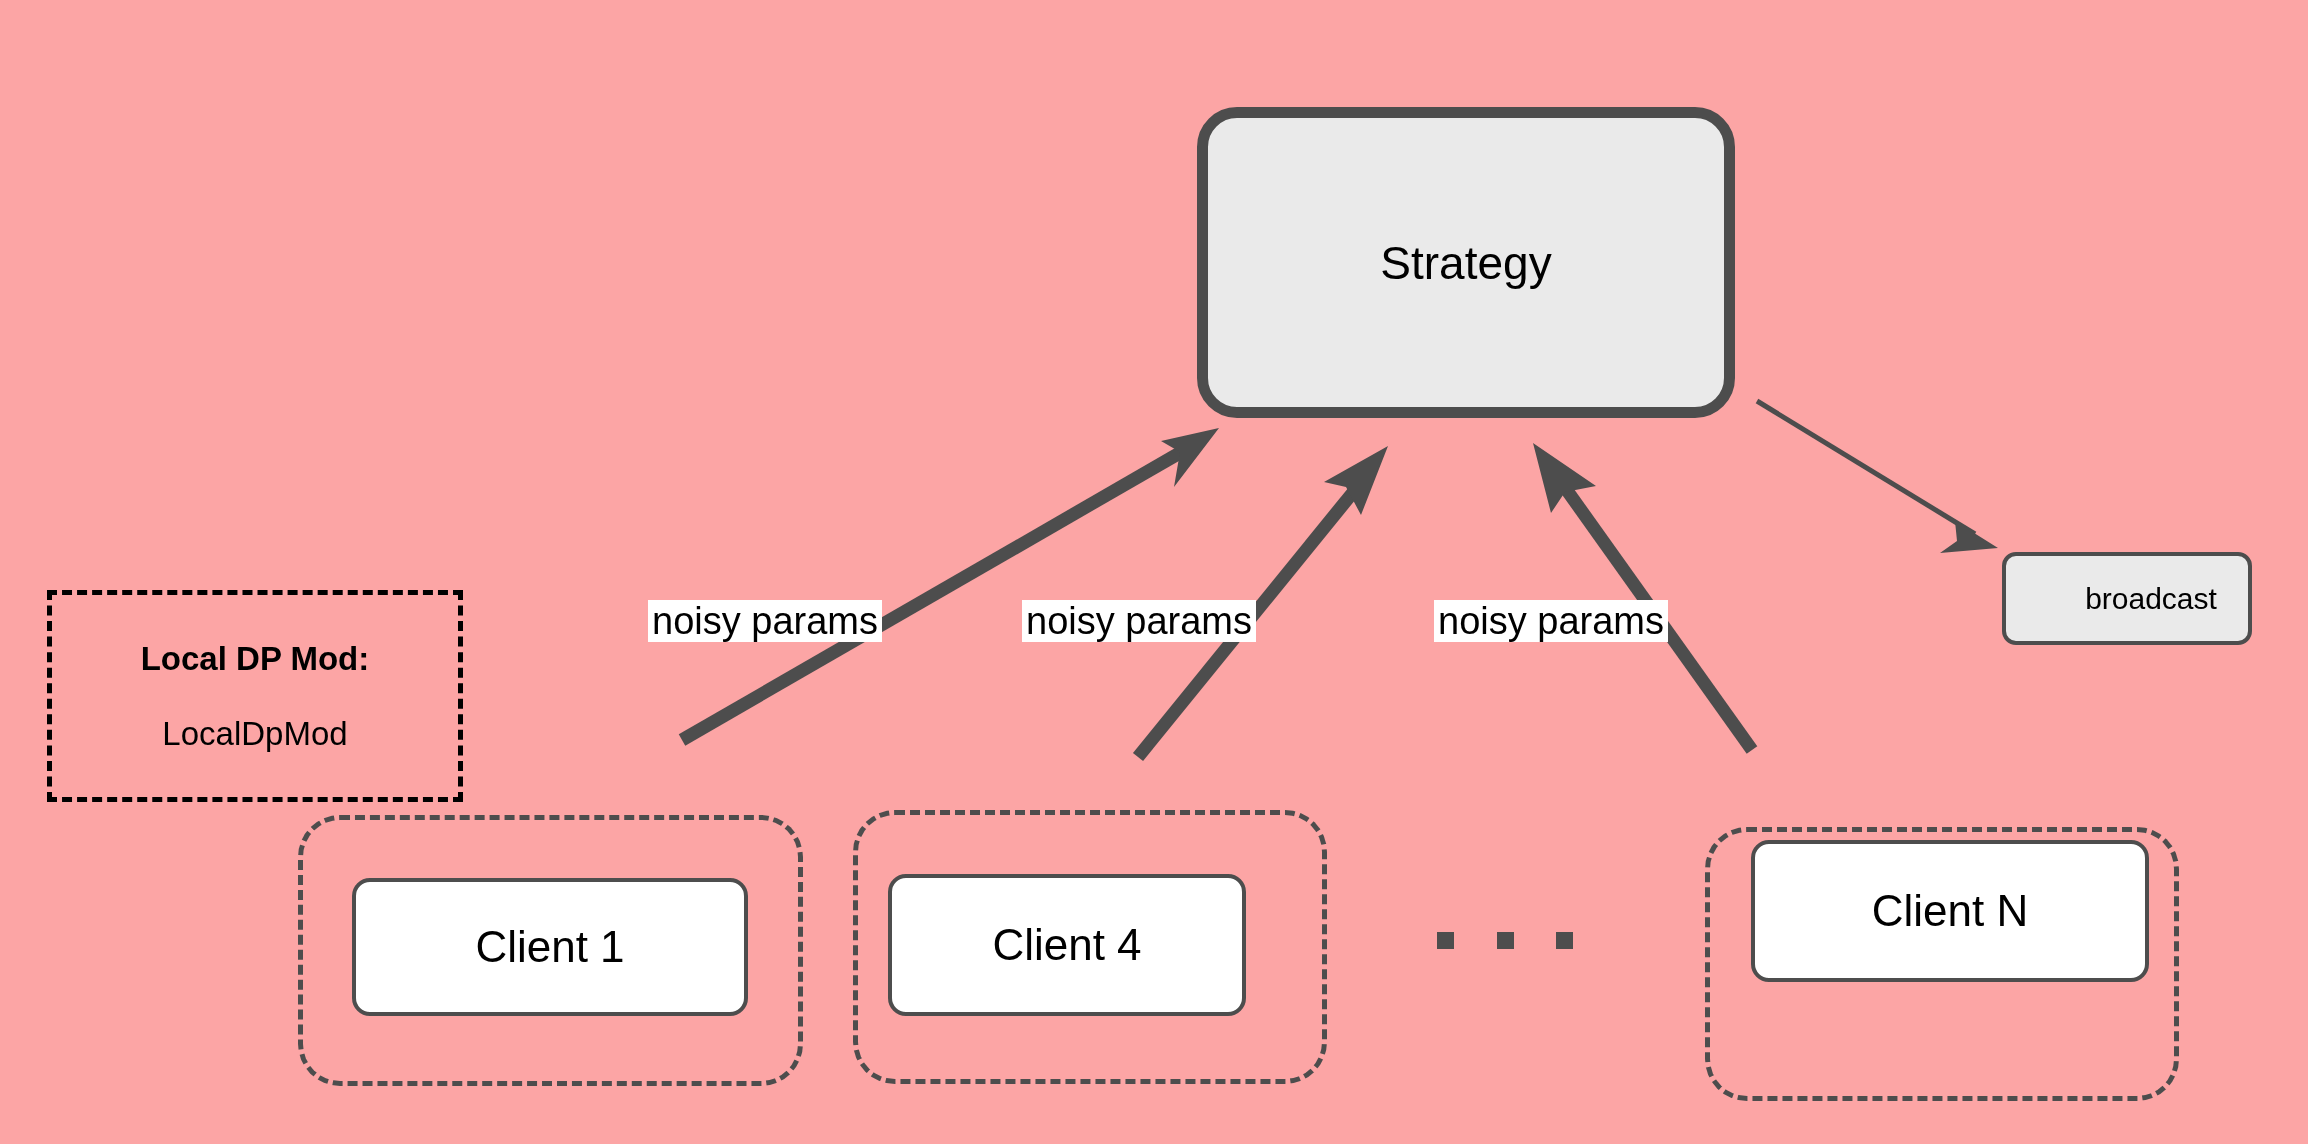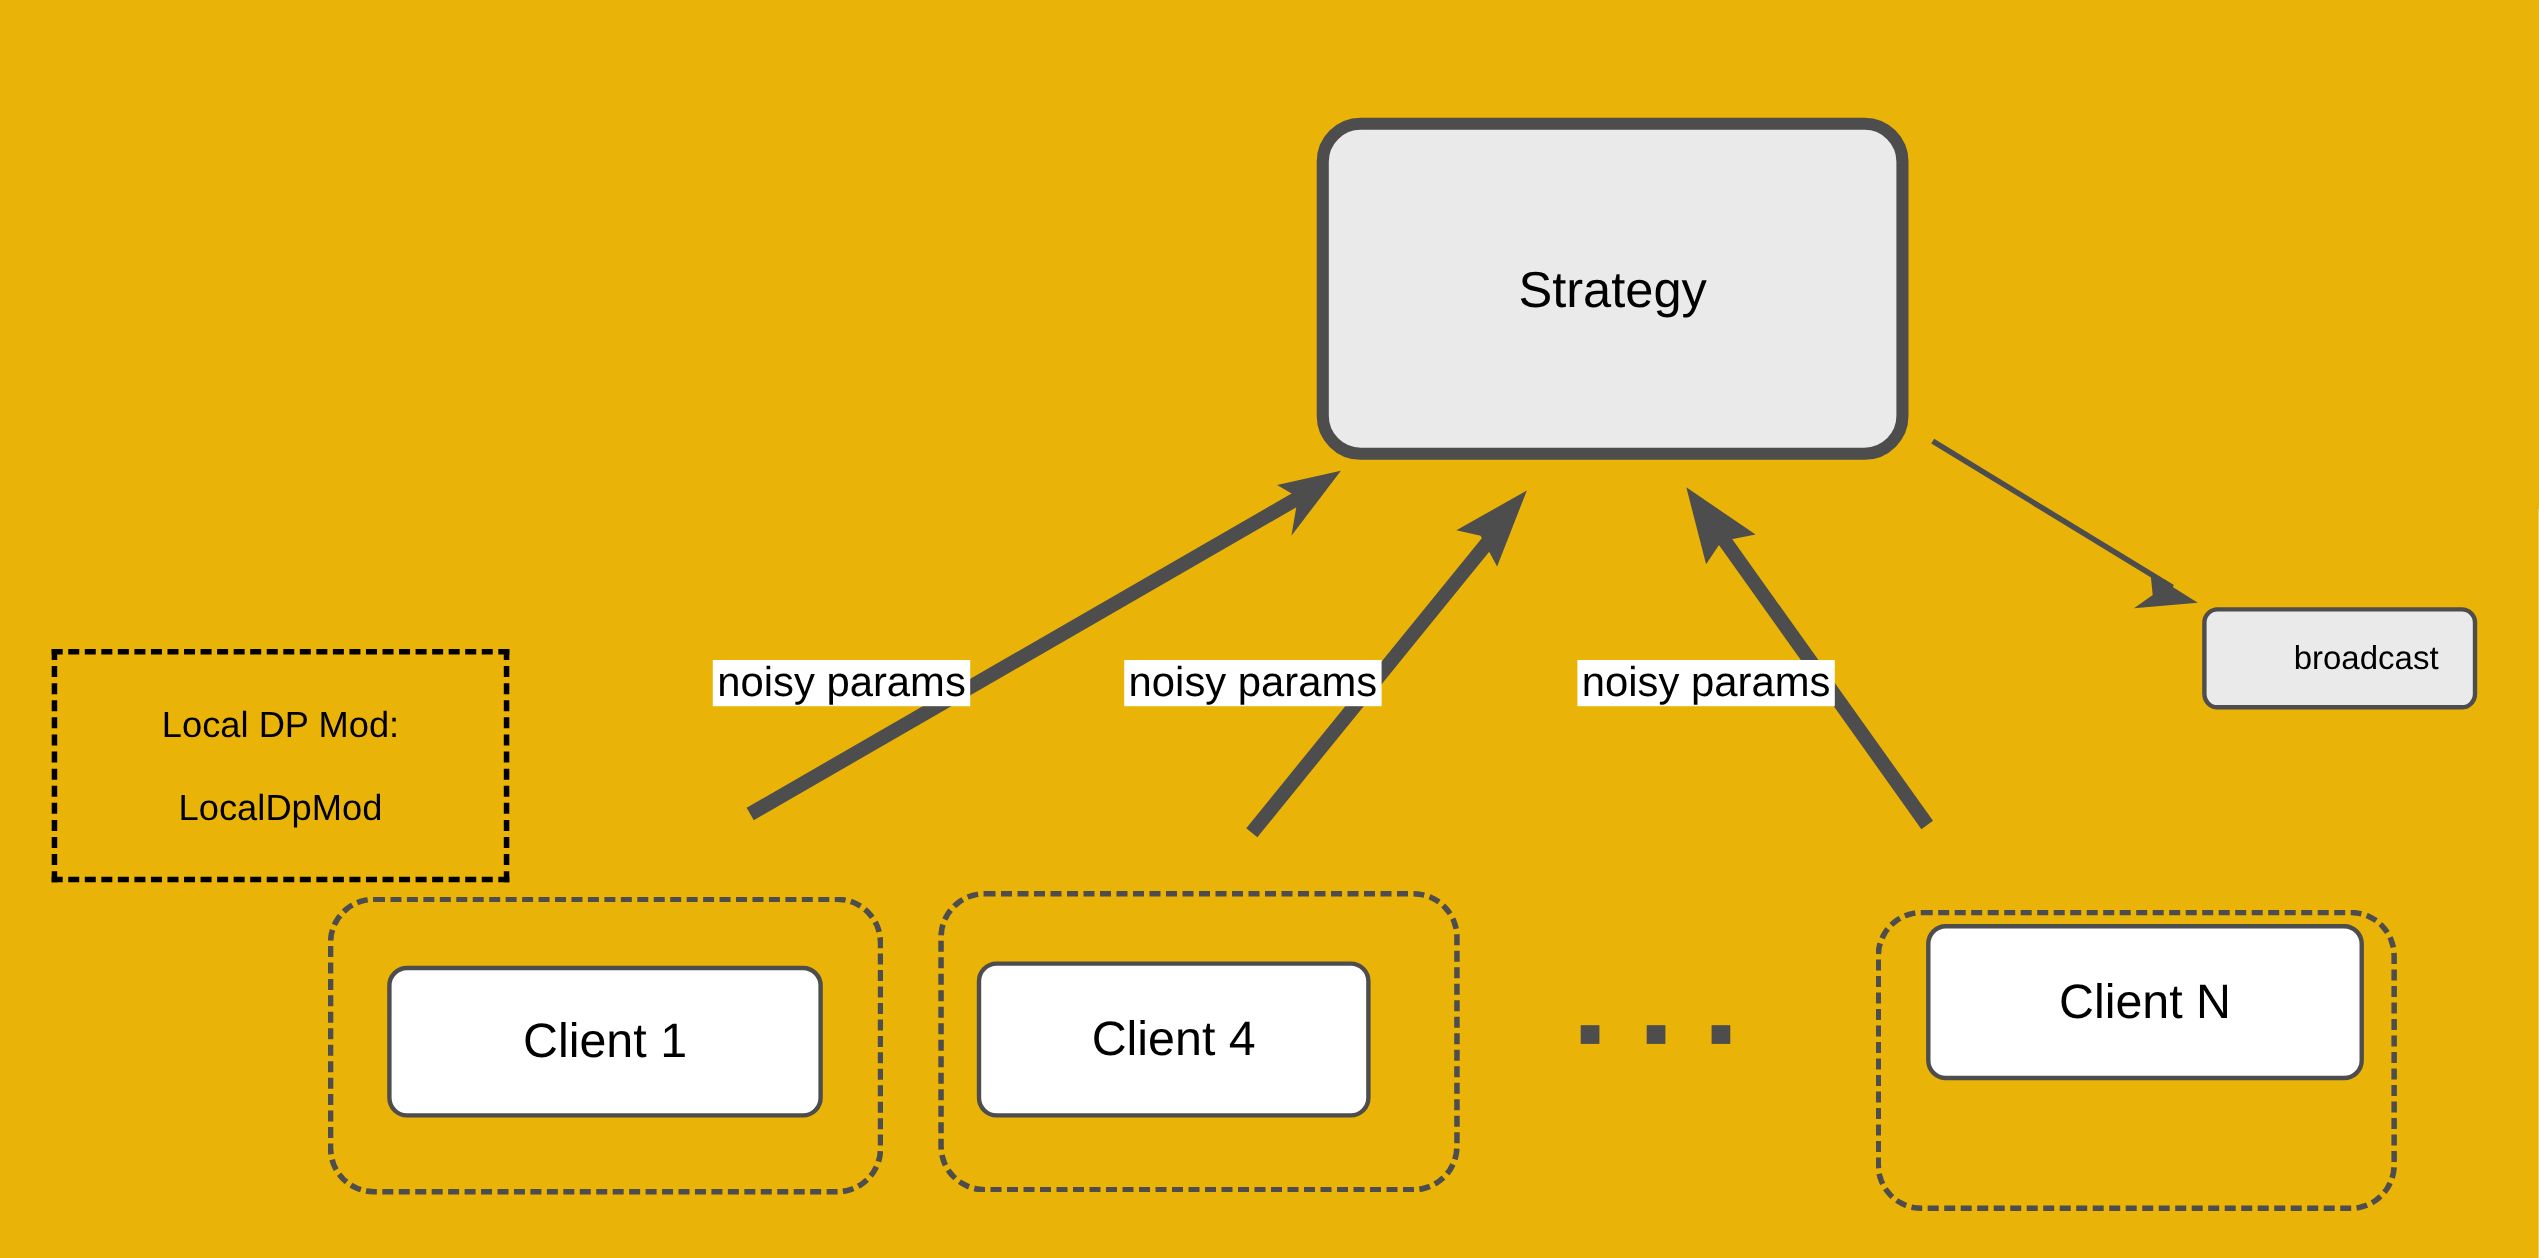--- a/index.html
+++ b/index.html
@@ -7,21 +7,21 @@
     padding: 0;
     background: #ffffff;
   }
   body {
     font-family: "Liberation Sans", sans-serif;
   }
   #canvas {
     position: relative;
     width: 2308px;
     height: 1144px;
-    background: #eab308;
+    background: #fca5a5;
     overflow: hidden;
   }
   #edges {
     position: absolute;
     left: 0;
     top: 0;
     width: 2308px;
     height: 1144px;
     pointer-events: none;
   }
@@ -79,21 +79,21 @@
     box-sizing: border-box;
     border: 5px dashed #000000;
     background: transparent;
     display: flex;
     flex-direction: column;
     align-items: center;
     justify-content: center;
   }
   .note-localdp .note-title {
     font-size: 33px;
-    font-weight: normal;
+    font-weight: bold;
     color: #000000;
     line-height: 1;
     margin-bottom: 42px;
   }
   .note-localdp .note-value {
     font-size: 33px;
     color: #000000;
     line-height: 1;
   }
 

